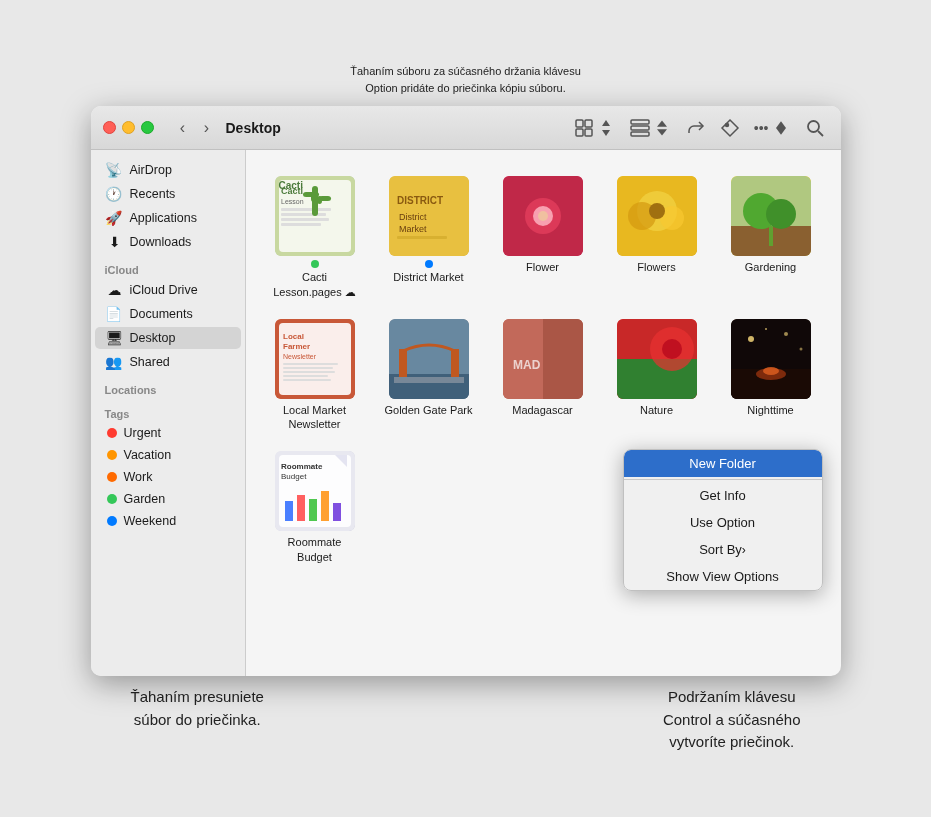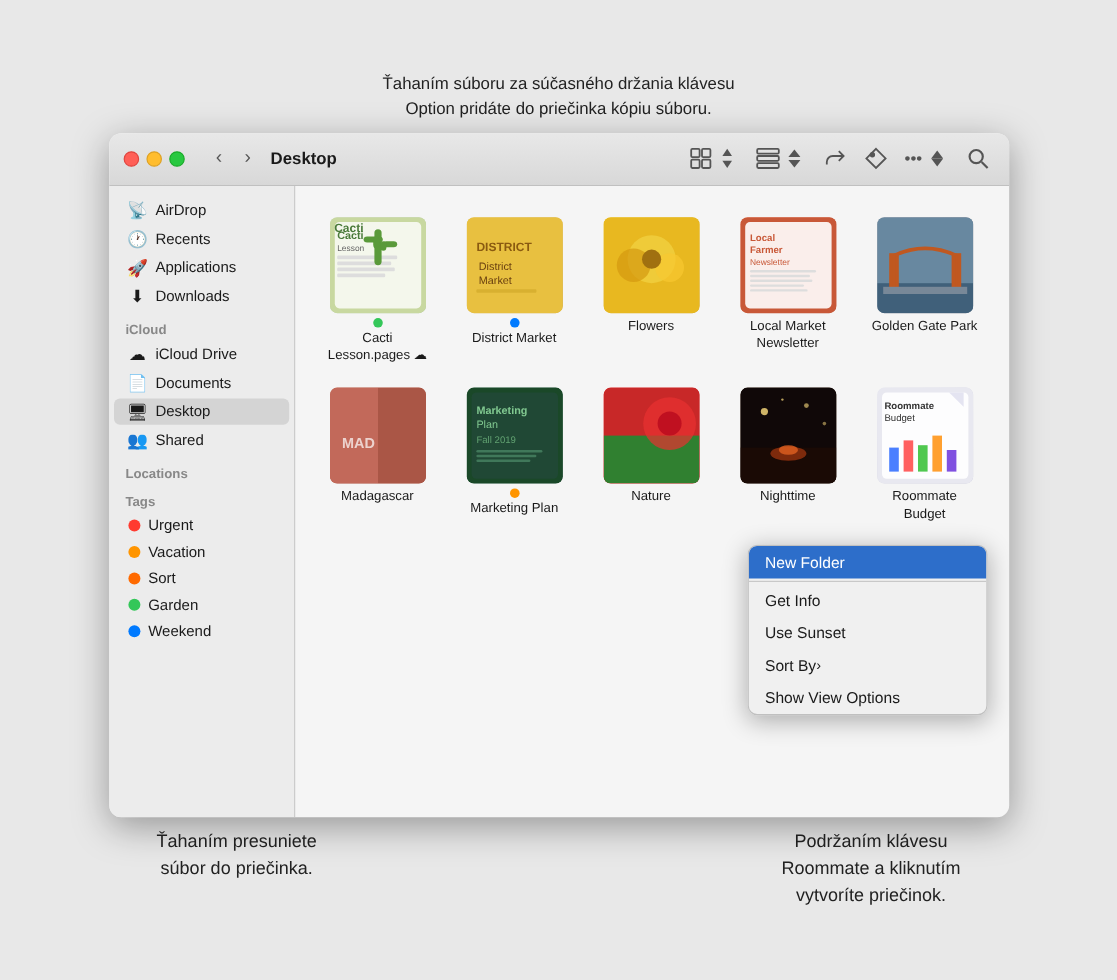--- a/index.html
+++ b/index.html
@@ -11,21 +11,21 @@
       display: flex;
       flex-direction: column;
       align-items: center;
       justify-content: center;
       overflow: hidden;
     }
 
     .annotation-top {
       width: 750px;
       text-align: center;
-      font-size: 14px;
+      font-size: 11px;
       color: #222;
       line-height: 1.5;
       margin-bottom: 10px;
     }
 
     .annotation-bottom {
       width: 750px;
       display: flex;
       justify-content: space-between;
       font-size: 15px;
@@ -325,21 +325,21 @@
       backdrop-filter: blur(10px);
     }
 
     .context-item {
       padding: 6px 14px;
       font-size: 13px;
       color: #1a1a1a;
       cursor: pointer;
       display: flex;
       align-items: center;
-      justify-content: flex-start;
+      justify-content: center;
     }
 
     .context-item:first-child {
       background: #2d6eca;
       color: white;
       border-radius: 6px 6px 0 0;
       font-weight: 500;
     }
 
     .context-divider {
@@ -473,21 +473,21 @@
       <div class="sidebar-item">
         <div class="tag-dot" style="background:#ff3b30"></div>
         <span>Urgent</span>
       </div>
       <div class="sidebar-item">
         <div class="tag-dot" style="background:#ff9500"></div>
         <span>Vacation</span>
       </div>
       <div class="sidebar-item">
         <div class="tag-dot" style="background:#ff6a00"></div>
-        <span>Sort</span>
+        <span>Work</span>
       </div>
       <div class="sidebar-item">
         <div class="tag-dot" style="background:#34c759"></div>
         <span>Garden</span>
       </div>
       <div class="sidebar-item">
         <div class="tag-dot" style="background:#007aff"></div>
         <span>Weekend</span>
       </div>
     </div>
@@ -530,34 +530,57 @@
             <text x="10" y="56" font-size="9" fill="#6a4010">Market</text>
             <rect x="8" y="60" width="50" height="3" rx="1" fill="#c8a020" opacity="0.5"></rect>
           </svg>
         </div>
         <div class="file-name-row">
           <div class="file-dot" style="background:#007aff"></div>
         </div>
         <div class="file-name">District Market</div>
       </div>
 
+      <div class="file-item">
+        <div class="file-thumb thumb-flower">
+          <svg width="80" height="80" viewBox="0 0 80 80">
+            <rect width="80" height="80" rx="6" fill="#c02848"></rect>
+            <circle cx="40" cy="40" r="18" fill="#e84060" opacity="0.7"></circle>
+            <circle cx="40" cy="40" r="10" fill="#f8a0b0"></circle>
+            <circle cx="40" cy="40" r="5" fill="#f0c0a0"></circle>
+          </svg>
+        </div>
+        <div class="file-name">Flower</div>
+      </div>
 
       <div class="file-item">
         <div class="file-thumb thumb-flowers">
           <svg width="80" height="80" viewBox="0 0 80 80">
             <rect width="80" height="80" rx="6" fill="#e8b820"></rect>
             <circle cx="40" cy="35" r="20" fill="#f0d040" opacity="0.8"></circle>
             <circle cx="25" cy="40" r="14" fill="#d49810" opacity="0.7"></circle>
             <circle cx="55" cy="42" r="12" fill="#f8c830" opacity="0.7"></circle>
             <circle cx="40" cy="35" r="8" fill="#a07010"></circle>
           </svg>
         </div>
         <div class="file-name">Flowers</div>
       </div>
 
+      <div class="file-item">
+        <div class="file-thumb thumb-gardening">
+          <svg width="80" height="80" viewBox="0 0 80 80">
+            <rect width="80" height="80" rx="6" fill="#b0c880"></rect>
+            <rect x="0" y="50" width="80" height="30" fill="#8a6030"></rect>
+            <circle cx="30" cy="35" r="18" fill="#50a830"></circle>
+            <circle cx="50" cy="38" r="15" fill="#40902a"></circle>
+            <rect x="38" y="50" width="4" height="20" fill="#60a030"></rect>
+          </svg>
+        </div>
+        <div class="file-name">Gardening</div>
+      </div>
 
       <div class="file-item">
         <div class="file-thumb thumb-local-market">
           <svg width="80" height="80" viewBox="0 0 80 80">
             <rect width="80" height="80" rx="6" fill="#c85838"></rect>
             <rect x="4" y="4" width="72" height="72" rx="4" fill="white" opacity="0.9"></rect>
             <text x="8" y="20" font-size="8" fill="#c85838" font-weight="bold">Local</text>
             <text x="8" y="30" font-size="8" fill="#c85838" font-weight="bold">Farmer</text>
             <text x="8" y="40" font-size="7" fill="#c85838">Newsletter</text>
             <rect x="8" y="44" width="55" height="2" rx="1" fill="#ddd"></rect>
@@ -592,38 +615,20 @@
           <svg width="80" height="80" viewBox="0 0 80 80">
             <rect width="80" height="80" rx="6" fill="#b86050"></rect>
             <rect x="0" y="0" width="40" height="80" rx="0" fill="#c87060" opacity="0.6"></rect>
             <rect x="40" y="0" width="40" height="80" rx="0" fill="#a05040" opacity="0.6"></rect>
             <text x="10" y="50" font-size="12" fill="white" font-weight="bold" opacity="0.7">MAD</text>
           </svg>
         </div>
         <div class="file-name">Madagascar</div>
       </div>
 
-      <div class="file-item">
-        <div class="file-thumb thumb-marketing">
-          <svg width="80" height="80" viewBox="0 0 80 80">
-            <rect width="80" height="80" rx="6" fill="#1a4828"></rect>
-            <rect x="4" y="4" width="72" height="72" rx="4" fill="#224838" opacity="0.8"></rect>
-            <text x="8" y="22" font-size="9" fill="#80c890" font-weight="bold">Marketing</text>
-            <text x="8" y="34" font-size="9" fill="#80c890">Plan</text>
-            <text x="8" y="46" font-size="8" fill="#60a070">Fall 2019</text>
-            <rect x="8" y="52" width="55" height="2" rx="1" fill="#40785a"></rect>
-            <rect x="8" y="56" width="50" height="2" rx="1" fill="#40785a"></rect>
-            <rect x="8" y="60" width="45" height="2" rx="1" fill="#40785a"></rect>
-          </svg>
-        </div>
-        <div class="file-name-row">
-          <div class="file-dot" style="background:#ff9500"></div>
-        </div>
-        <div class="file-name">Marketing Plan</div>
-      </div>
 
       <div class="file-item">
         <div class="file-thumb thumb-nature">
           <svg width="80" height="80" viewBox="0 0 80 80">
             <rect width="80" height="80" rx="6" fill="#c82828"></rect>
             <rect x="0" y="40" width="80" height="40" fill="#308030"></rect>
             <circle cx="55" cy="30" r="22" fill="#e83030" opacity="0.7"></circle>
 
             <circle cx="55" cy="30" r="10" fill="#c01020"></circle>
           </svg>
@@ -671,37 +676,37 @@
 
       <div class="context-menu">
         <div class="context-item">
           <span>New Folder</span>
         </div>
         <div class="context-divider"></div>
         <div class="context-item">
           <span>Get Info</span>
         </div>
         <div class="context-item">
-          <span>Use Sunset</span>
+          <span>Use Option</span>
         </div>
         <div class="context-item">
           <span>Sort By</span>
           <span class="arrow-right">›</span>
         </div>
         <div class="context-item">
           <span>Show View Options</span>
         </div>
       </div>
     </div>
   </div>
 </div>
 
 <div class="annotation-bottom">
   <div class="ann-left">
     <div>Ťahaním presuniete</div>
     <div>súbor do priečinka.</div>
   </div>
   <div class="ann-right">
     <div>Podržaním klávesu</div>
-    <div>Roommate a kliknutím</div>
+    <div>Control a súčasného</div>
     <div>vytvoríte priečinok.</div>
   </div>
 </div>
 
 </body></html>

